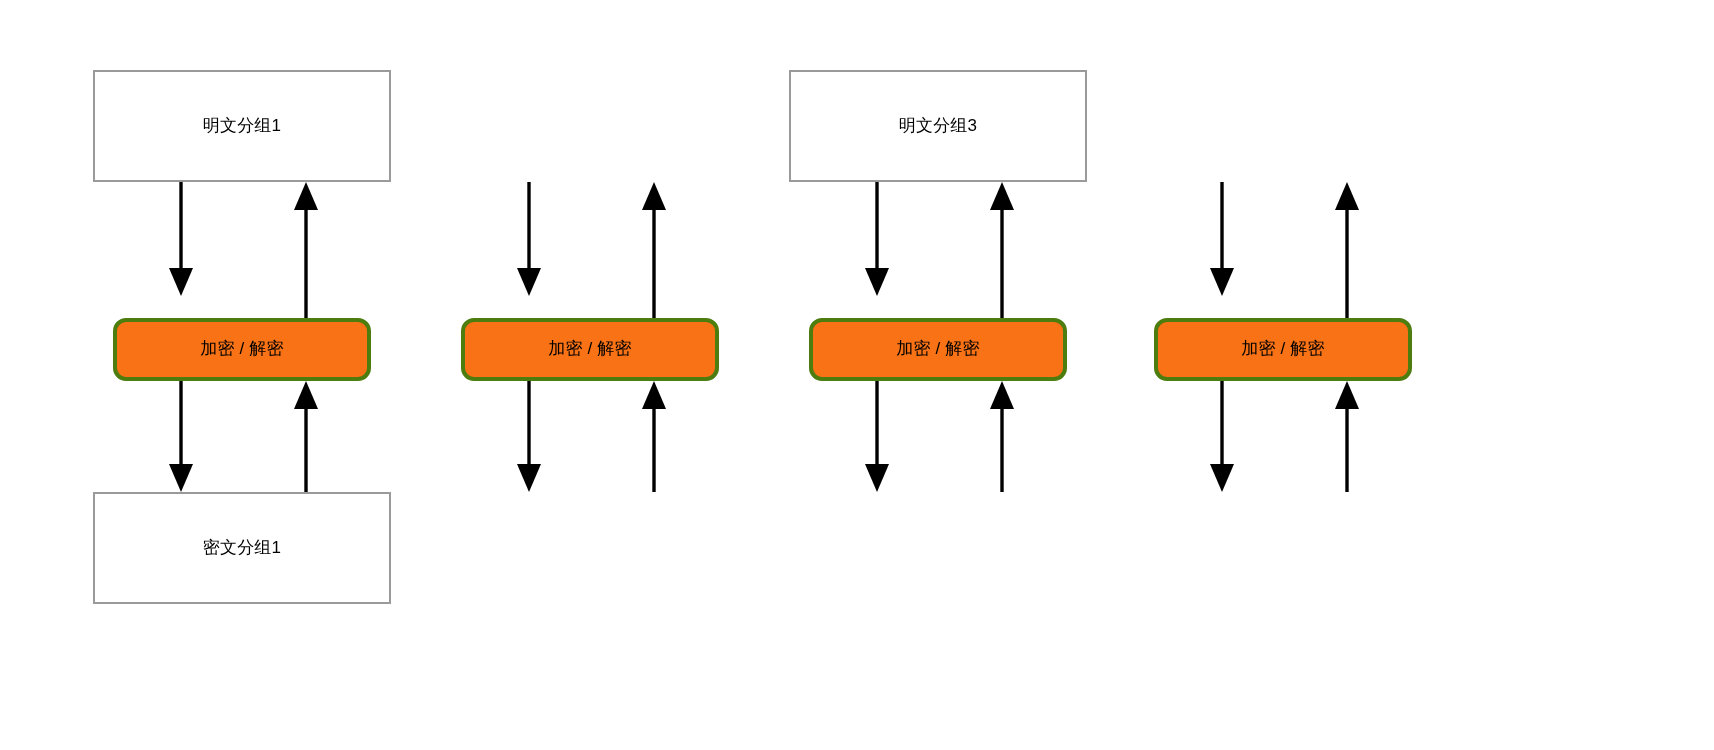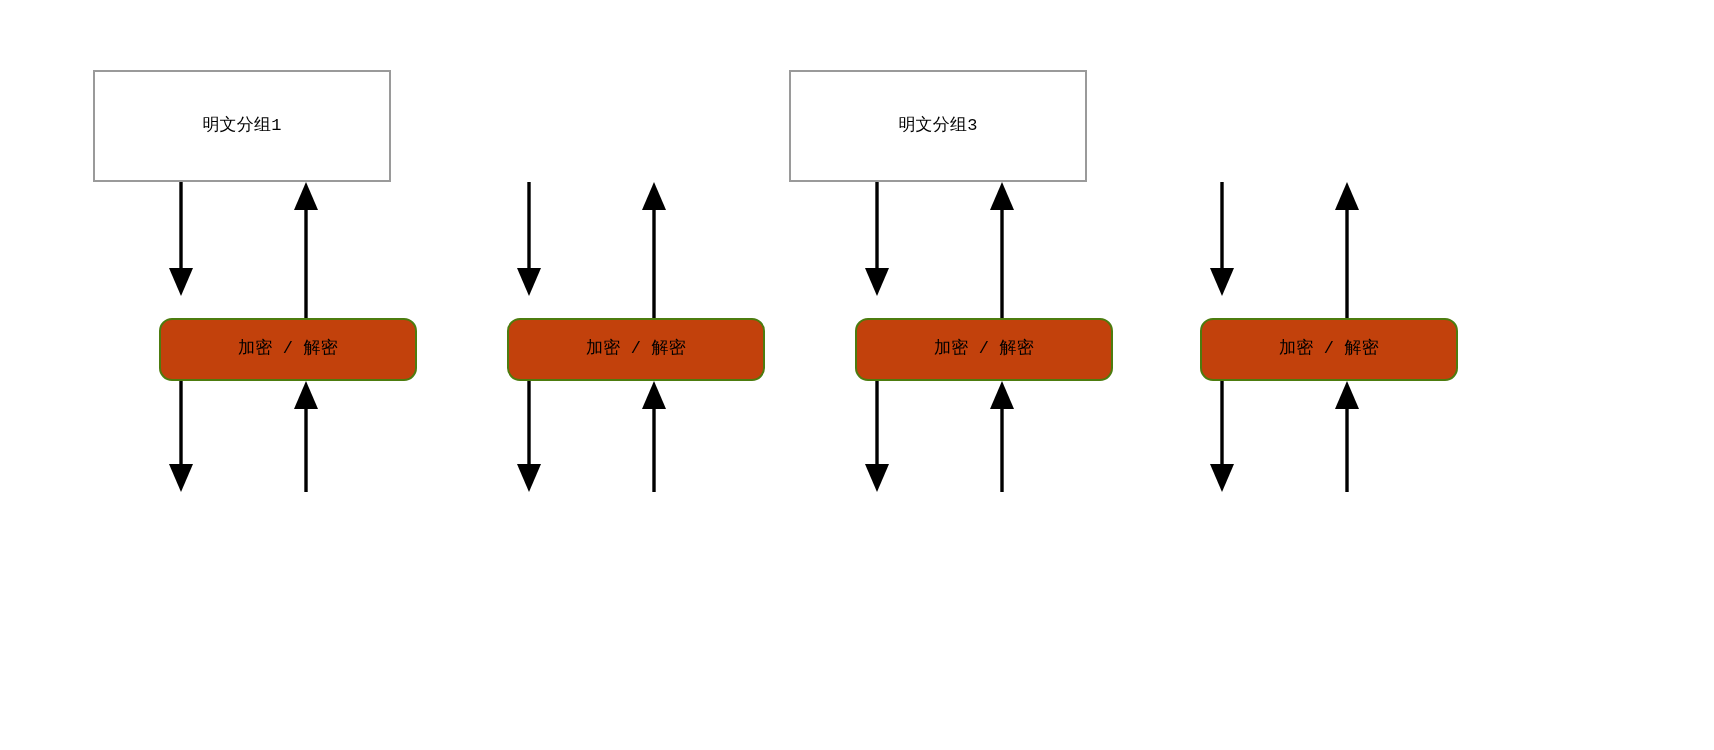--- a/index.html
+++ b/index.html
@@ -11,21 +11,20 @@
     width: 1714px;
     height: 750px;
     font-family: "Liberation Sans", "DejaVu Sans", sans-serif;
     overflow: hidden;
   }
   #diagram-root {
     position: relative;
     width: 1714px;
     height: 750px;
     background: #ffffff;
-    font-family: Liberation Mono, monospace;
   }
   .column {
     position: absolute;
     top: 0;
     width: 298px;
     height: 750px;
   }
   .node-box {
     position: absolute;
     left: 0;
@@ -45,27 +44,26 @@
     top: 492px;
     height: 112px;
   }
   .node-crypt {
     position: absolute;
     left: 20px;
     top: 318px;
     width: 258px;
     height: 63px;
     box-sizing: border-box;
-    background: #c2410c;
-    border: 2px solid #4d7c0f;
+    background: #f97316;
+    border: 4px solid #4d7c0f;
     border-radius: 13px;
     display: flex;
     align-items: center;
     justify-content: center;
-    margin-left: 46px;
   }
   .node-label {
     font-size: 17px;
     line-height: 1.2;
     color: #000000;
     letter-spacing: 0.2px;
     white-space: nowrap;
     text-align: center;
   }
   .arrow-svg {
@@ -114,20 +112,23 @@
     </svg>
 
     <div class="node-box node-plain">
       <span class="node-label">明文分组1</span>
     </div>
 
     <div class="node-crypt">
       <span class="node-label">加密 / 解密</span>
     </div>
 
+    <div class="node-box node-cipher">
+      <span class="node-label">密文分组1</span>
+    </div>
   </div>
 
   <div class="column" style="left:441px;">
 
     <svg class="arrow-svg" viewBox="0 0 298 750">
       <g>
         <line class="arrow-line" x1="88" y1="182" x2="88" y2="277"></line>
         <polygon class="arrow-head" points="88,296 76,268 100,268"></polygon>
       </g>
       <g>

